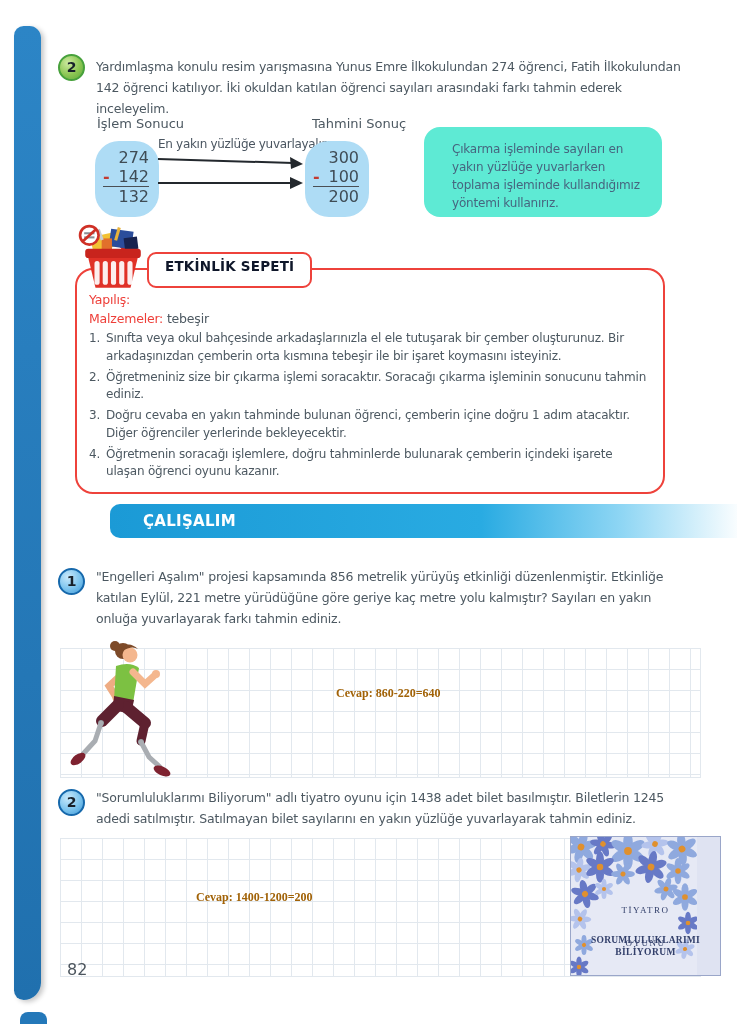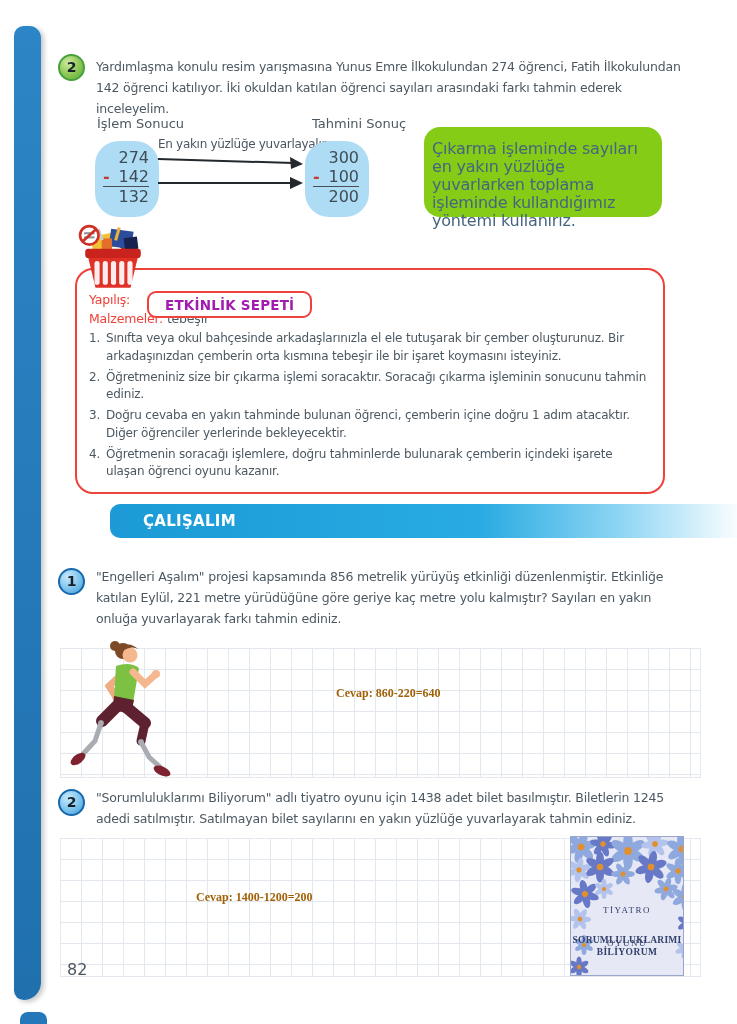--- a/index.html
+++ b/index.html
@@ -22,30 +22,30 @@
   .subbox{position:absolute;width:64px;height:76px;background:#aedcf5;border-radius:24px;
           box-sizing:border-box;padding:7px 10px 0 8px;font-size:16px;color:#3f4c55;}
   .subrow{display:flex;align-items:center;height:19px;}
   .subrow .minus{color:#c23b32;font-weight:700;}
   .subrow .num{margin-left:auto;}
   .subrow.result{border-top:1.6px solid #4a4f54;}
   .complabel{position:absolute;font-size:13px;color:#4c5861;white-space:nowrap;}
   .arrowcap{position:absolute;font-size:12px;color:#4a5560;white-space:nowrap;letter-spacing:-.3px;}
   .arrows{position:absolute;}
   
-  .note{position:absolute;left:424px;top:127px;width:238px;height:90px;background:#84cc16;
-        border-radius:16px;box-sizing:border-box;padding:13px 13px 0 8px;
-        font-size:16px;line-height:18px;color:#46657f;letter-spacing:-.2px;}
+  .note{position:absolute;left:424px;top:127px;width:238px;height:90px;background:#5eead4;
+        border-radius:16px;box-sizing:border-box;padding:13px 13px 0 28px;
+        font-size:12px;line-height:18px;color:#46657f;letter-spacing:-.2px;}
   
   .activity{position:absolute;left:75px;top:268px;width:590px;min-height:198px;
             border:2px solid #ee423b;border-radius:18px;box-sizing:border-box;
             padding:20px 14px 8px 12px;}
-  .act-pill{position:absolute;left:147px;top:252px;height:27px;padding:0 16px;background:#fff;
-            border:2px solid #ee423b;border-radius:9px;color:#a21caf;font-weight:700;
-            font-size:13.5px;line-height:24px;letter-spacing:.2px;box-sizing:border-box;margin-top:39px;}
+  .act-pill{position:absolute;left:147px;top:252px;height:36px;padding:0 16px;background:#fff;
+            border:2px solid #ee423b;border-radius:9px;color:#0f172a;font-weight:700;
+            font-size:13.5px;line-height:24px;letter-spacing:.2px;box-sizing:border-box;}
   .basket{position:absolute;left:78px;top:224px;width:70px;height:70px;}
   .redlbl{color:#ee3e38;}
   .actline{font-size:12.5px;line-height:19px;letter-spacing:-.2px;}
   .steps{margin:2px 0 0 0;padding:0;list-style:none;font-size:12px;line-height:17.5px;letter-spacing:-.2px;}
   .steps li{display:flex;margin-bottom:3.5px;}
   .steps .no{width:17px;flex:none;}
   .steps .stx{flex:1;}
   
   .band{position:absolute;left:62px;top:504px;width:640px;height:34px;border-radius:10px;
         background:linear-gradient(90deg,#1b9ad6 0%,#29abe2 58%,#8fd6f4 80%,#ffffff 99%);
@@ -53,21 +53,21 @@
         box-sizing:border-box;letter-spacing:.3px;margin-left:48px;}
   
   .grid{position:absolute;background-image:
         linear-gradient(#e2e8ee 1px,transparent 1px),
         linear-gradient(90deg,#e2e8ee 1px,transparent 1px);
         background-size:21px 21px;border-right:1px solid #e2e8ee;border-bottom:1px solid #e2e8ee;}
   .answer{position:absolute;font-family:Liberation Serif, serif;font-weight:700;
           font-size:12px;color:#a16207;white-space:nowrap;}
   .runner{position:absolute;left:62px;top:638px;width:125px;height:148px;}
   
-  .poster{position:absolute;left:570px;top:836px;width:114px;height:140px;background:#dfe3f2;
+  .poster{position:absolute;left:570px;top:836px;width:151px;height:140px;background:#dfe3f2;
           border:1px solid #9aa6c9;box-sizing:border-box;overflow:hidden;}
   .poster svg{position:absolute;left:0;top:0;}
   .poster-t{position:absolute;left:0;right:0;text-align:center;
             font-family:"Liberation Serif",serif;color:#33406b;}
   .pt1{top:68px;font-size:9px;letter-spacing:1.5px;}
   .pt2{top:80px;font-size:9px;letter-spacing:1.5px;margin-top:21px;}
   .pt3{top:98px;font-size:9.5px;font-weight:700;letter-spacing:.2px;}
   .pt4{top:110px;font-size:9.5px;font-weight:700;letter-spacing:.4px;}
   .pagenum{position:absolute;left:67px;top:960px;font-size:16px;color:#4d565e;}
 </style>

